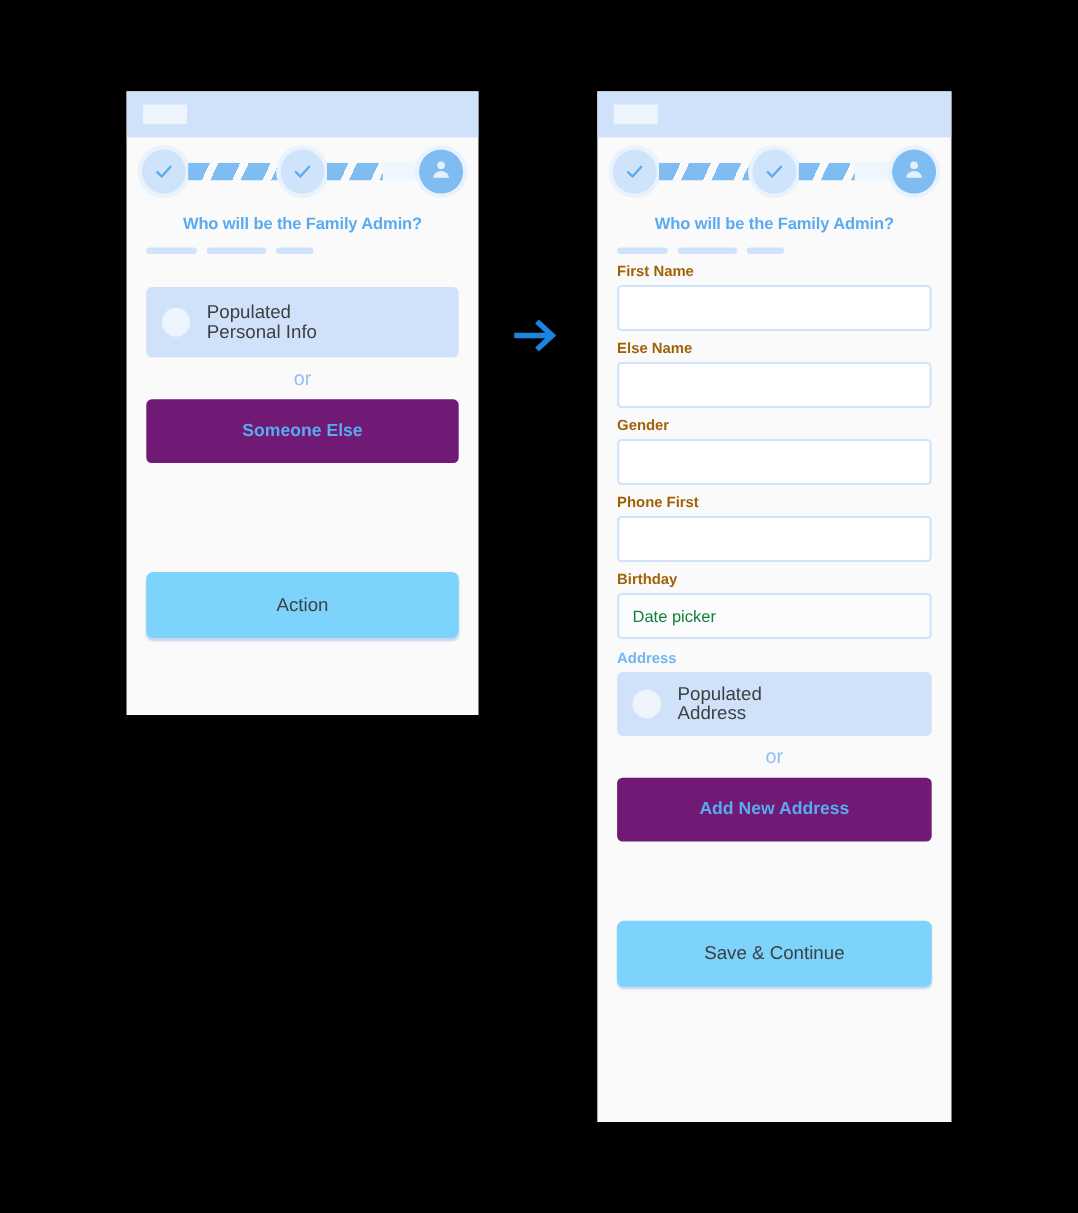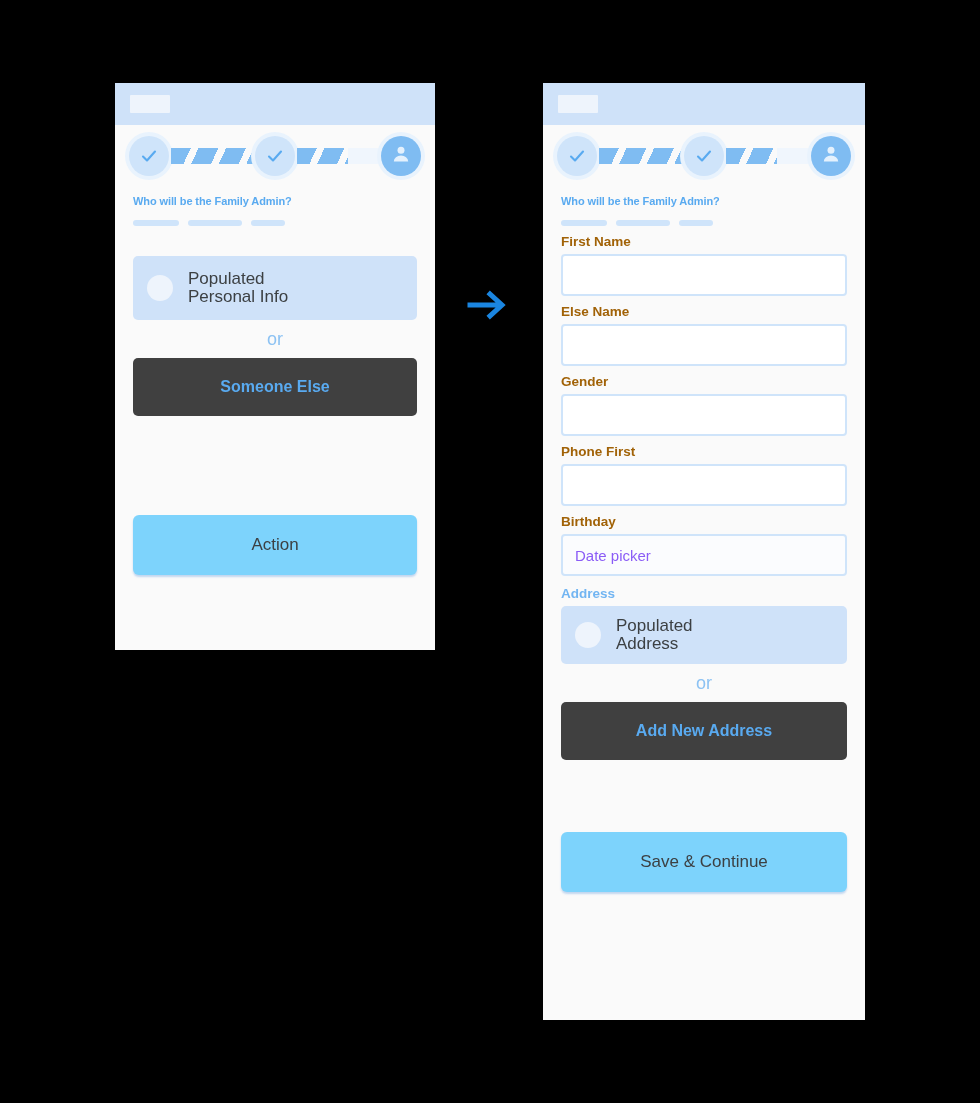--- a/index.html
+++ b/index.html
@@ -92,24 +92,25 @@
         #fafafa 18px, #fafafa 25px);
   }
 
   
   .panel-body {
     padding: 0 18px;
     box-sizing: border-box;
   }
   .screen-title {
     color: #59aaf0;
-    font-size: 11px;
+    font-size: 15px;
     font-weight: bold;
     margin: 8px 0 0 0;
     letter-spacing: -0.1px;
+    text-align: center;
   }
   .placeholder-bars {
     display: flex;
     gap: 9px;
     margin-top: 13px;
   }
   .ph-bar {
     height: 6px;
     border-radius: 3px;
     background: #cfe4fa;
@@ -138,21 +139,21 @@
     line-height: 18px;
     white-space: pre-line;
   }
   .or-text {
     text-align: center;
     color: #8cc2f3;
     font-size: 18px;
     margin: 9px 0 8px 0;
   }
   .secondary-btn {
-    background: #404040;
+    background: #701a75;
     border-radius: 5px;
     color: #59aaf0;
     font-size: 16px;
     font-weight: bold;
     text-align: center;
     padding: 20px 0;
     box-sizing: border-box;
   }
 
   
@@ -182,21 +183,21 @@
     border-radius: 4px;
     box-sizing: border-box;
     display: flex;
     align-items: center;
     padding: 0 12px;
     font-size: 15px;
     color: #3c4043;
   }
   .field-input.muted { background: #fbfcfe; }
   .field-input .placeholder {
-    color: #8b5cf6;
+    color: #15803d;
     font-size: 15px;
   }
 
   .section-label {
     color: #72b5f2;
     font-size: 13.5px;
     font-weight: bold;
     margin: 10px 0 5px 0;
   }
 

